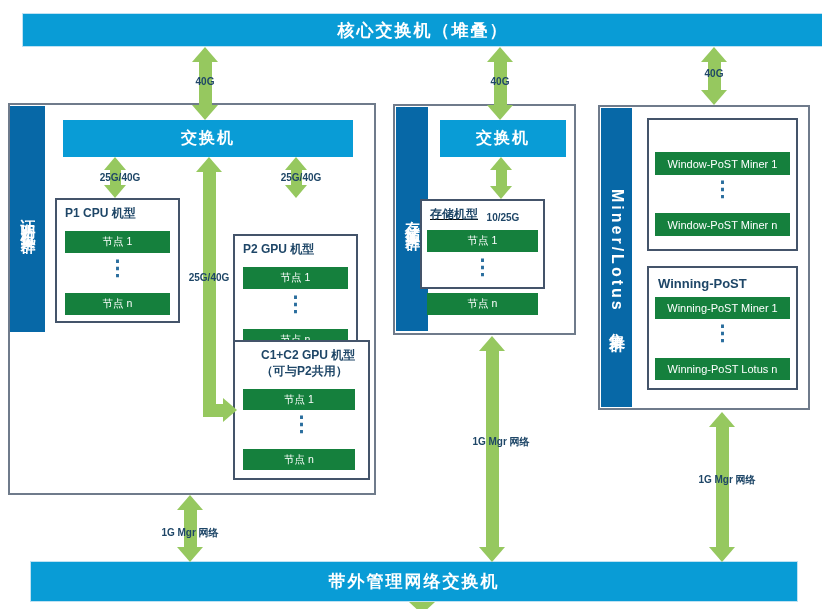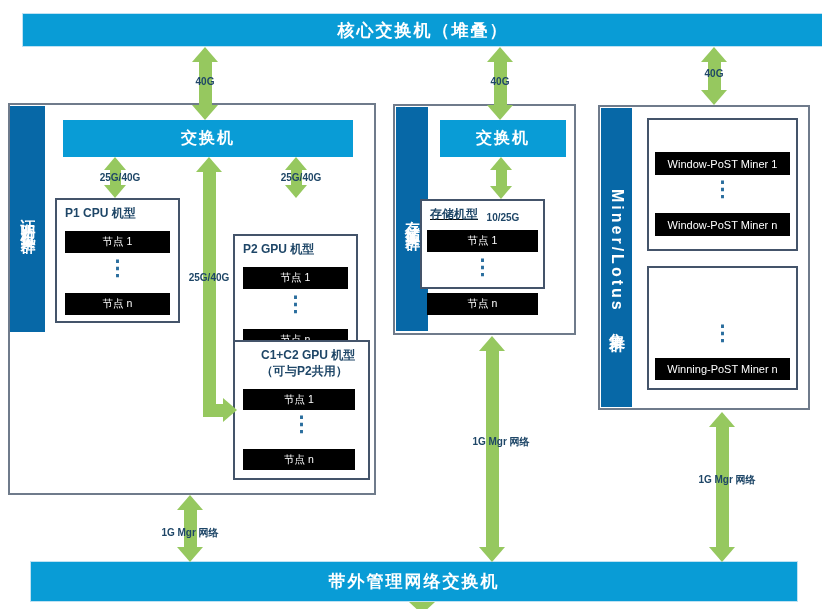--- a/index.html
+++ b/index.html
@@ -38,21 +38,21 @@
   .b-p1{left:55px;top:198px;width:125px;height:125px;}
   .b-p2{left:233px;top:198px;width:125px;height:125px;margin-top:36px;}
   .b-c1{left:233px;top:340px;width:137px;height:140px;padding-left:18px;}
   .b-st{left:420px;top:199px;width:125px;height:90px;text-decoration:underline;}
   .b-wd{left:647px;top:118px;width:151px;height:133px;}
   .b-wn{left:647px;top:266px;width:151px;height:124px;}
   .btitle{color:#1E4667;font-weight:bold;font-size:12px;padding:6px 0 0 8px;line-height:1.3;}
   .b-wd .btitle,.b-wn .btitle{font-size:13px;padding:8px 0 0 9px;}
 
   
-  .nbar{position:absolute;background:#000000;color:#fff;font-size:10.5px;display:flex;
+  .nbar{position:absolute;background:#15803d;color:#fff;font-size:10.5px;display:flex;
         align-items:center;justify-content:center;white-space:nowrap;}
   .b-p1 .n1,.b-p2 .n1{left:8px;top:31px;width:105px;height:22px;}
   .b-p1 .nn,.b-p2 .nn{left:8px;top:93px;width:105px;height:22px;}
   .b-c1 .n1{left:8px;top:47px;width:112px;height:21px;}
   .b-c1 .nn{left:8px;top:107px;width:112px;height:21px;}
   .b-st .n1{left:5px;top:29px;width:111px;height:22px;}
   .b-st .nn{left:5px;top:92px;width:111px;height:22px;}
   .b-wd .n1,.b-wn .n1{left:6px;top:32px;width:135px;height:23px;font-size:11px;}
   .b-wd .nn{left:6px;top:93px;width:135px;height:23px;font-size:11px;}
   .b-wn .n1{top:29px;height:22px;}
@@ -154,22 +154,24 @@
   <div class="cluster c-miner"></div>
   <div class="vside vs-miner">Miner/Lotus 集群</div>
 
   <div class="nbox b-wd">
     <div class="nbar n1">Window-PoST Miner 1</div>
     <div class="dots">⋮</div>
     <div class="nbar nn">Window-PoST Miner n</div>
   </div>
 
   <div class="nbox b-wn">
-    <div class="dots">⋮</div>
-    <div class="nbar nn">Winning-PoST Miner n</div>
+    <div class="btitle">Winning-PoST</div>
+    <div class="nbar n1">Winning-PoST Miner 1</div>
+    <div class="dots">⋮</div>
+    <div class="nbar nn">Winning-PoST Lotus n</div>
   </div>
 
   <div class="arr" style="left:192px;top:47px;height:73px;">
     <div class="hu"></div>
     <div class="st"></div>
     <div class="hd"></div>
   </div>
   <div class="arr" style="left:487px;top:47px;height:73px;">
     <div class="hu"></div>
     <div class="st"></div>

